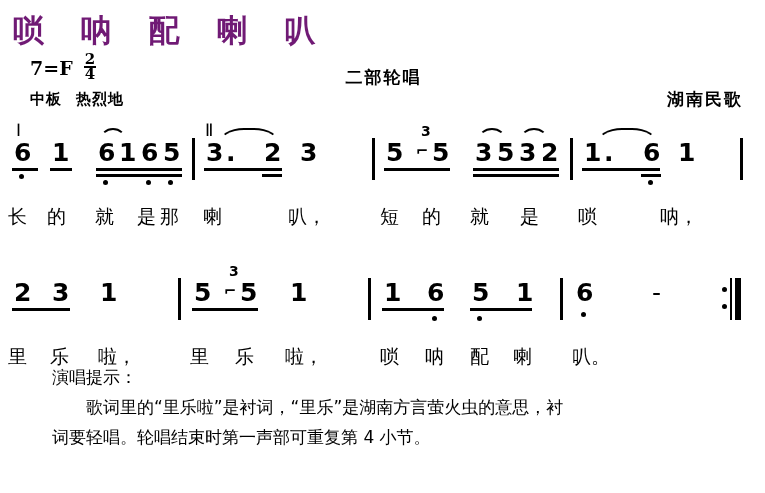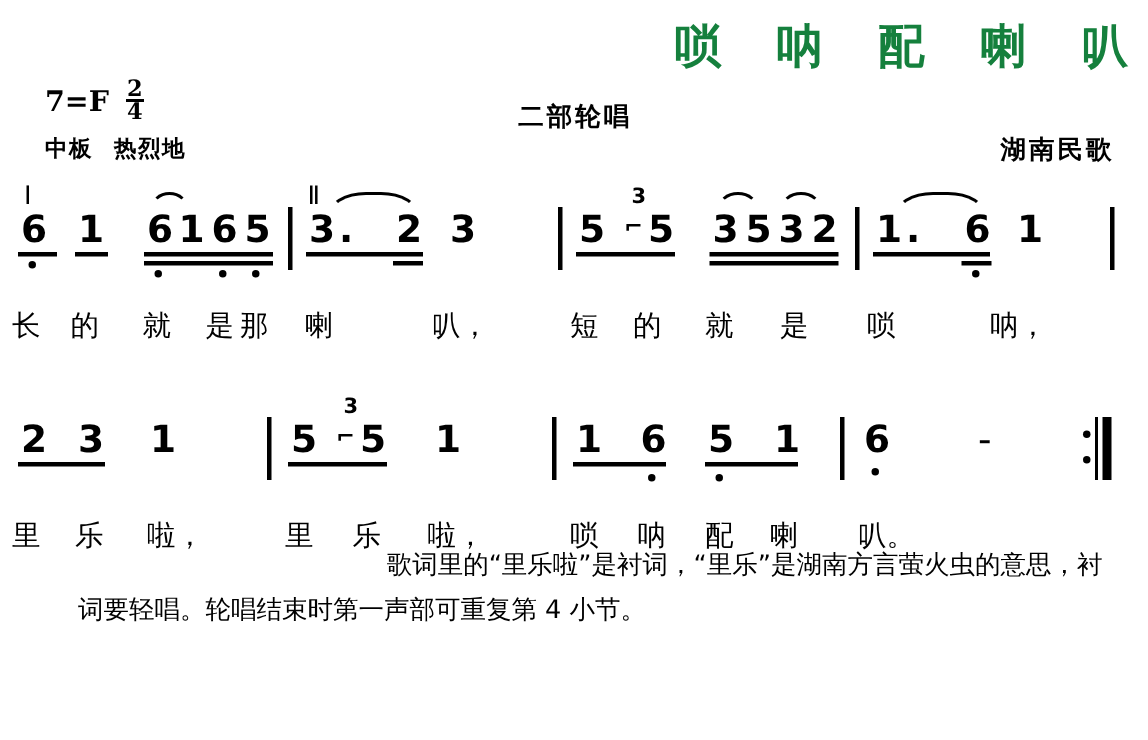--- a/index.html
+++ b/index.html
@@ -14,27 +14,27 @@
     font-family: "Liberation Serif", "DejaVu Serif", serif;
     color: #000000;
     overflow: hidden;
   }
 
   
   .title {
     position: absolute;
     left: 0; right: 0;
     top: 10px;
-    text-align: right;
+    text-align: left;
     font-family: "DejaVu Serif", serif;
     font-size: 31px;
     font-weight: bold;
     letter-spacing: 13px;
     text-indent: 13px;
-    color: #15803d;
+    color: #701a75;
   }
   .subtitle {
     position: absolute;
     left: 0; right: 0;
     top: 66px;
     text-align: center;
     font-family: "DejaVu Sans", sans-serif;
     font-size: 17px;
     font-weight: bold;
     letter-spacing: 2px;
@@ -208,21 +208,21 @@
   .notes {
     position: absolute;
     left: 52px;
     right: 30px;
     top: 362px;
     font-family: "DejaVu Sans", sans-serif;
     font-size: 17px;
     line-height: 30px;
   }
   .notes .hd { font-weight: normal; }
-  .notes .para { text-indent: 34px; text-align: right; }
+  .notes .para { text-indent: 34px; }
 </style>
 </head>
 <body>
 
 <div class="title">唢  呐  配  喇  叭</div>
 <div class="subtitle">二部轮唱</div>
 
 <div class="keysig">
   <span>7=F</span>
   <span class="meter">
@@ -375,15 +375,16 @@
       <span class="ly" style="left:380px;">唢</span>
       <span class="ly" style="left:425px;">呐</span>
       <span class="ly" style="left:470px;">配</span>
       <span class="ly" style="left:513px;">喇</span>
       <span class="ly" style="left:572px;">叭。</span>
     </div>
   </div>
 </div>
 
 <div class="notes">
+  <div class="hd">演唱提示：</div>
   <div class="para">歌词里的“里乐啦”是衬词，“里乐”是湖南方言萤火虫的意思，衬</div>
   <div>词要轻唱。轮唱结束时第一声部可重复第 4 小节。</div>
 </div>
 
 </body></html>

